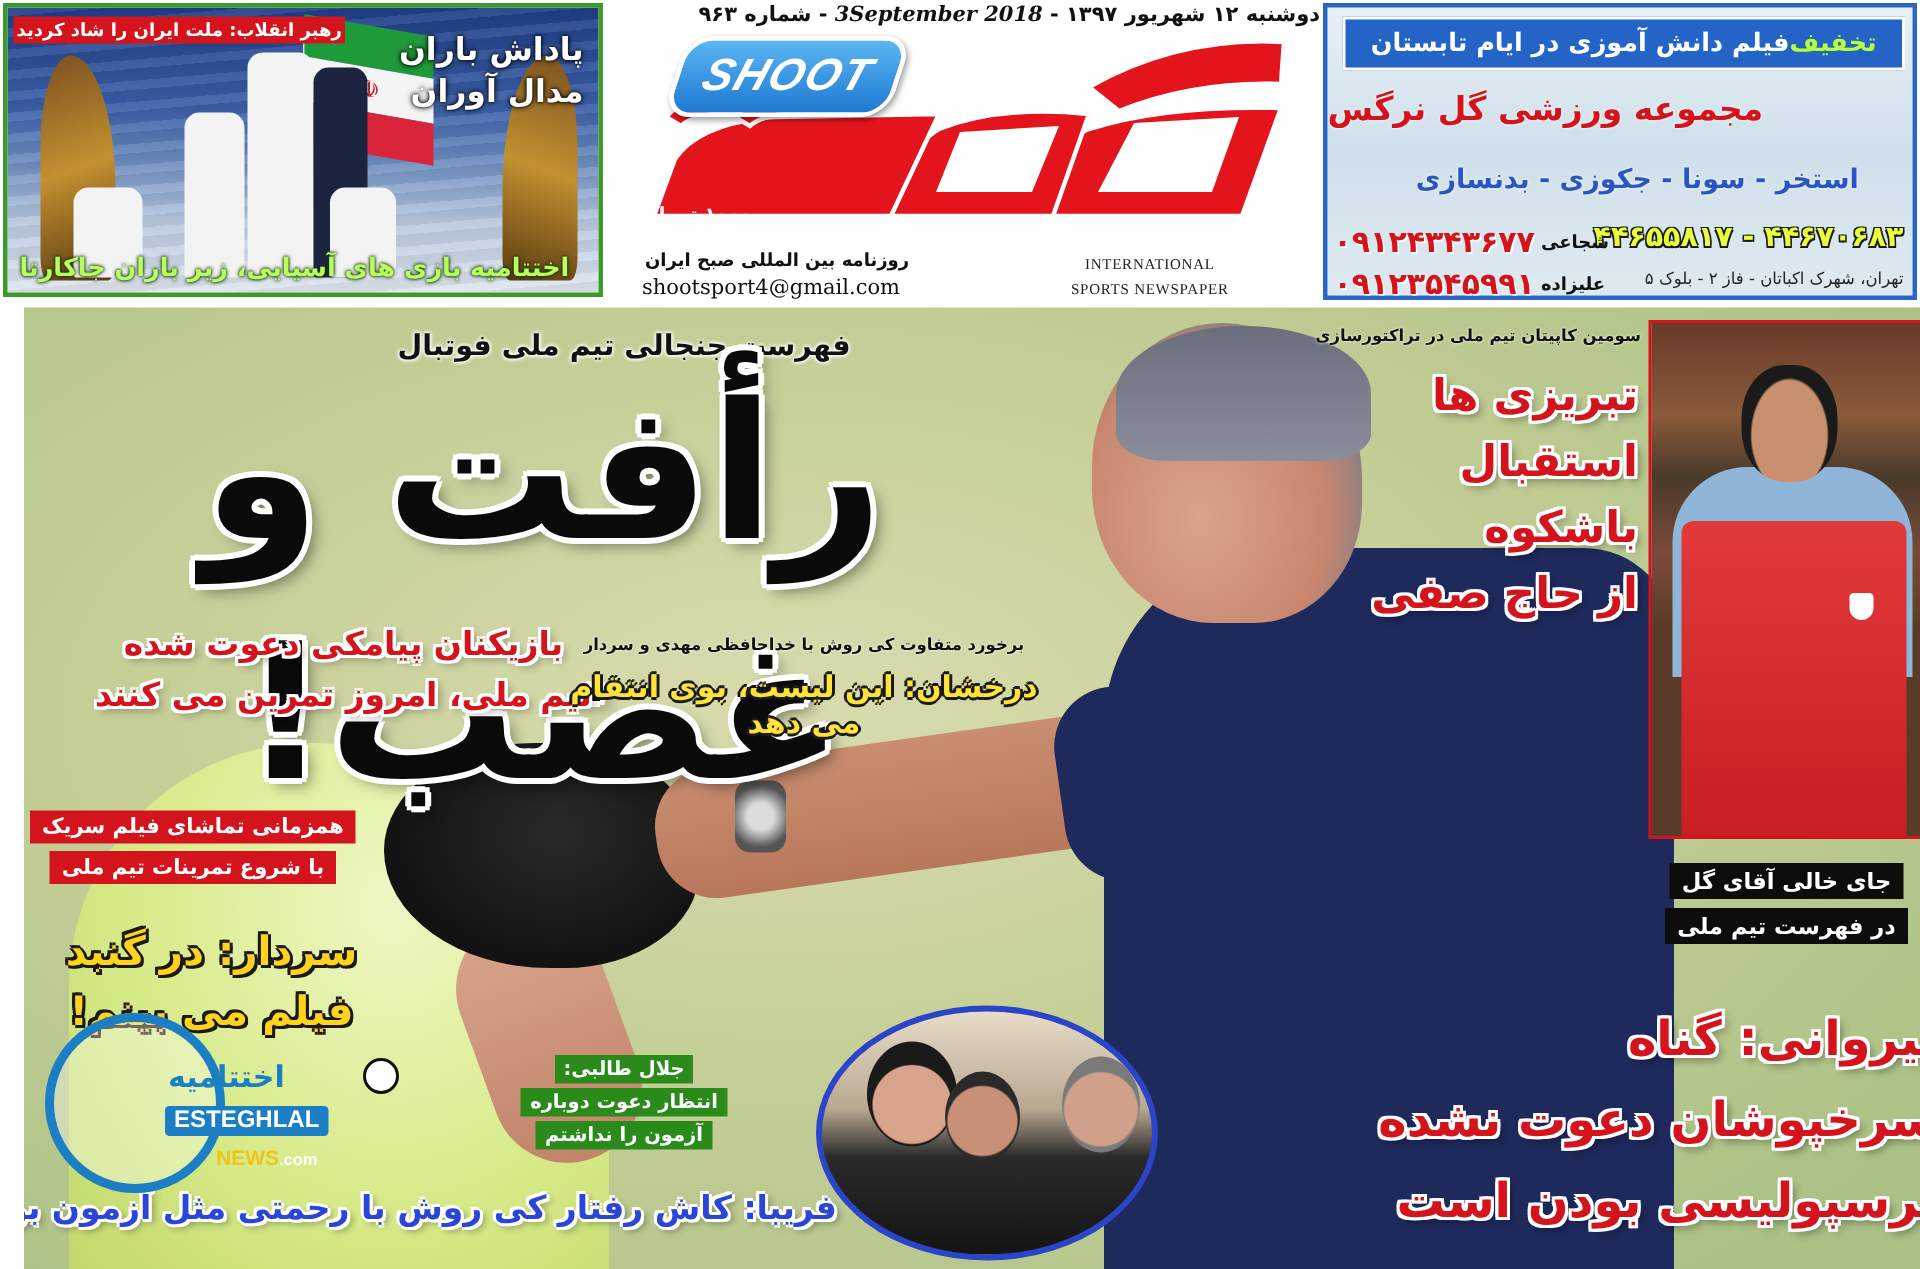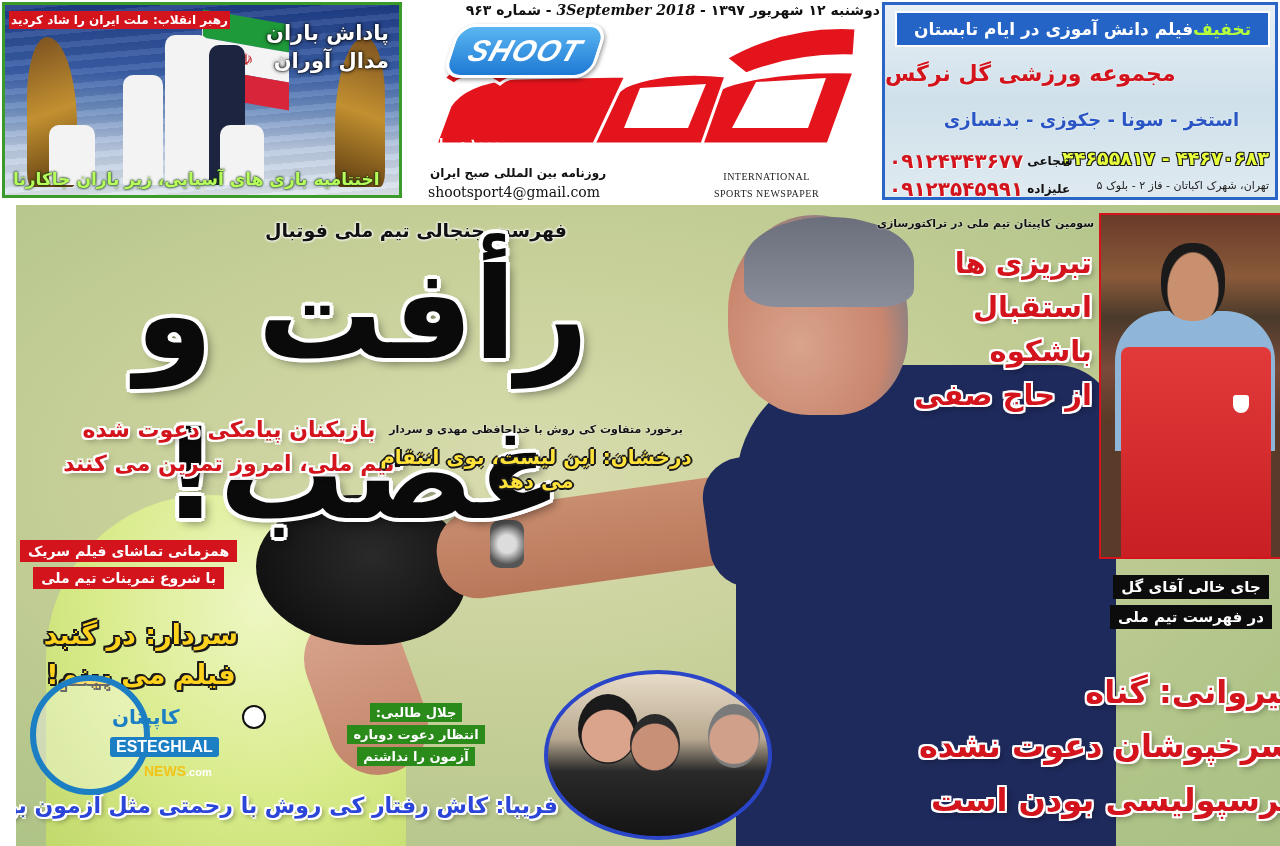--- a/index.html
+++ b/index.html
@@ -246,21 +246,21 @@
   <div class="circle-photo">
     <div class="p1"></div>
     <div class="p2"></div>
     <div class="p3"></div>
   </div>
 
   <div class="fariba">فریبا: کاش رفتار کی روش با رحمتی مثل آزمون بود</div>
 
   <div class="watermark">
     <div class="wm-ball"></div>
-    <div class="wm-fa">کاپیتان</div>
+    <div class="wm-fa">اختتامیه</div>
     <div class="wm-en">ESTEGHLAL</div>
     <div class="wm-news"><span>NEWS</span><span class="com">.com</span></div>
     <div class="wm-icon"></div>
   </div>
 
   <div class="tractor-kicker">سومین کاپیتان تیم ملی در تراکتورسازی</div>
   <div class="tractor-headline red-stroke">
     <div>تبریزی ها</div>
     <div>استقبال باشکوه</div>
     <div>از حاج صفی</div>

